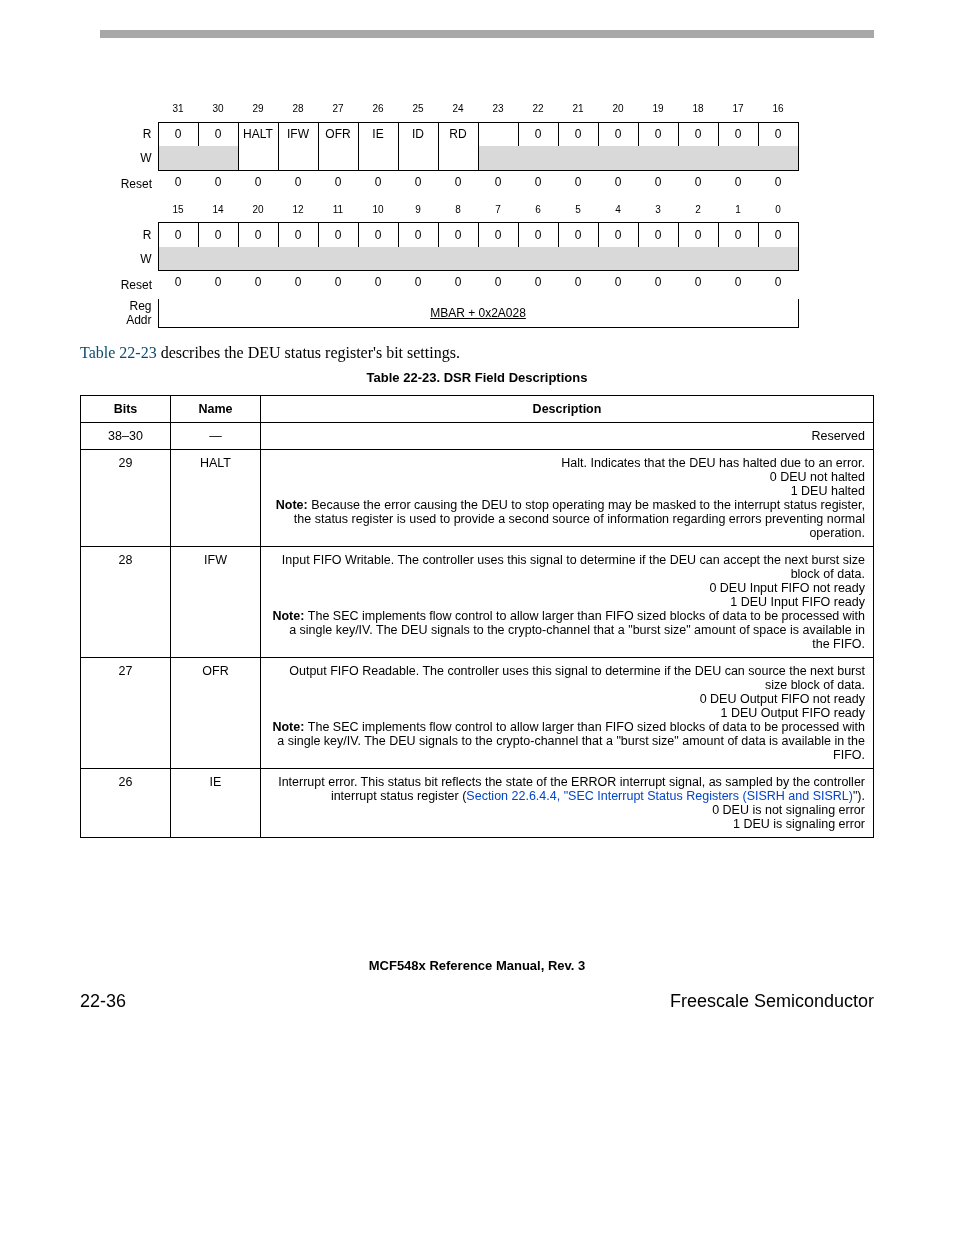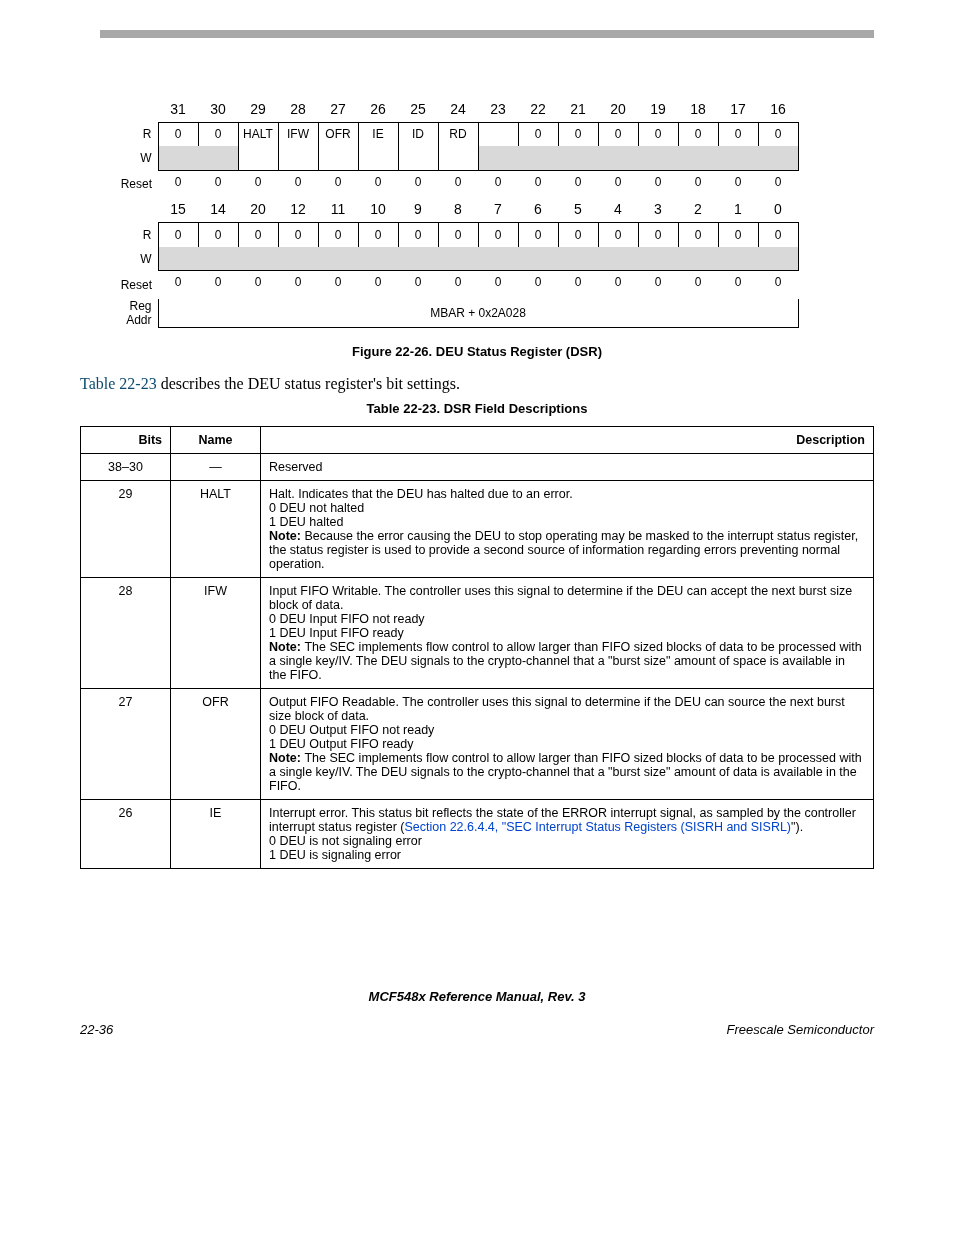--- a/index.html
+++ b/index.html
@@ -35,26 +35,26 @@
     text-align: center;
     vertical-align: middle;
     padding: 0;
   }
   .reg-table .label-col {
     width: 48px;
     text-align: right;
     padding-right: 6px;
     border: none;
   }
-  .reg-table .bit-num td { font-size: 14px; border: none; padding-bottom: 2px; }
+  .reg-table .bit-num td { font-size: 10px; border: none; padding-bottom: 2px; }
   .reg-table .r-row td:not(.label-col) { border: 1px solid #000; border-bottom: none; }
   .reg-table .w-row td:not(.label-col) { border: 1px solid #000; border-top: none; background: #d9d9d9; }
   .reg-table .w-row td.no-bg:not(.label-col) { background: #fff; }
   .reg-table .reset-row td:not(.label-col) { border: none; padding-top: 4px; padding-bottom: 10px; }
-  .reg-table .addr-row td:not(.label-col) { border-left: 1px solid #000; border-right: 1px solid #000; border-bottom: 1px solid #000; padding: 6px 0; }
+  .reg-table .addr-row td:not(.label-col) { border-left: 1px solid #000; border-right: 1px solid #000; border-bottom: 1px solid #000; padding: 6px 0; text-decoration: underline; }
   .figure-caption {
     text-align: center;
     font-weight: bold;
     font-size: 13px;
     margin: 12px 0 16px 0;
   }
   .body-text {
     font-family: 'Times New Roman', Times, serif;
     font-size: 16px;
     margin-bottom: 8px;
@@ -68,45 +68,44 @@
   }
   .desc-table {
     width: 100%;
     border-collapse: collapse;
     font-size: 12.5px;
   }
   .desc-table th, .desc-table td {
     border: 1px solid #000;
     padding: 6px 8px;
     vertical-align: top;
-    text-align: left;
+    text-align: right;
   }
   .desc-table th {
-    text-align: right;
+    text-align: center;
     font-weight: bold;
   }
   .desc-table .col-bits { width: 90px; }
   .desc-table .col-name { width: 90px; text-align: center; }
   .desc-table td.col-bits, .desc-table td.col-name { text-align: center; }
   .desc-line { display: block; }
   .desc-link { color: #0044cc; }
   .footer {
     margin-top: 120px;
-    font-style: italic;
   }
   .footer-title {
     text-align: center;
     font-weight: bold;
     font-size: 13px;
     margin-bottom: 18px;
   }
   .footer-row {
     display: flex;
     justify-content: space-between;
-    font-size: 13px;
+    font-size: 18px;
   }
 </style>
 </head>
 <body>
 
 <div class="page">
   <div class="top-bar"></div>
 
   <div class="reg-diagram">
     <table class="reg-table">
@@ -243,21 +242,20 @@
             <td>0</td>
       </tr>
       <tr class="addr-row">
         <td class="label-col" style="line-height:1.2;vertical-align:top">Reg<br>Addr</td>
         <td colspan="16">MBAR + 0x2A028</td>
       </tr>
     </tbody>
       </table>
   </div>
 
-  <div class="figure-caption">Figure 22-26. DEU Status Register (DSR)</div>
 
   <div class="body-text">
     <span class="link">Table 22-23</span><span> describes the DEU status register's bit settings.</span>
   </div>
 
   <div class="table-caption">Table 22-23. DSR Field Descriptions</div>
 
   <table class="desc-table">
     <thead>
       <tr>

